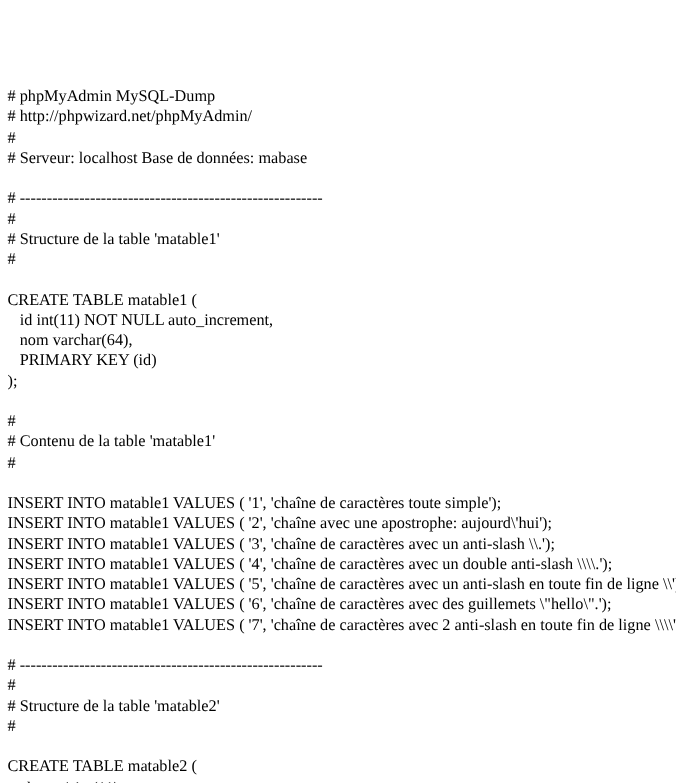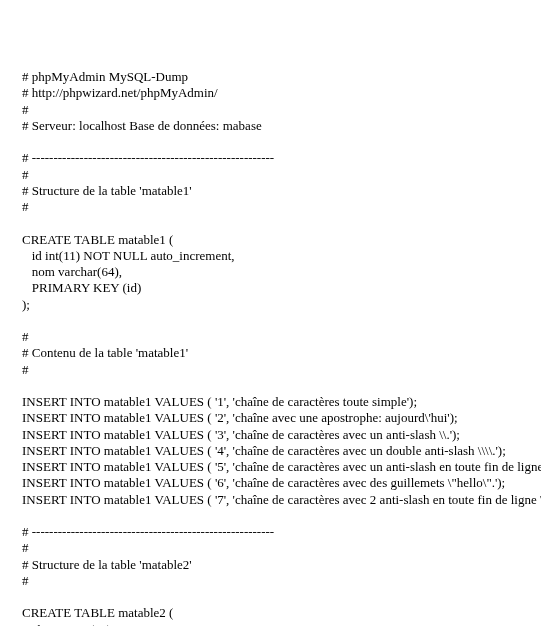--- a/index.html
+++ b/index.html
@@ -7,21 +7,21 @@
     padding: 4px 6px;
     background: #ffffff;
     font-family: "Times New Roman", Times, serif;
     font-size: 13px;
     line-height: 1.25;
     color: #000000;
     width: 541px;
     box-sizing: border-box;
     white-space: pre;
   }
-  .line { display: block; margin-left: 16px; }
+  .line { display: block; }
 </style>
 </head>
 <body>
 
 
 
 <div id="dump"><span class="line"># phpMyAdmin MySQL-Dump</span><span class="line"># http://phpwizard.net/phpMyAdmin/</span><span class="line">#</span><span class="line"># Serveur: localhost Base de données: mabase</span><span class="line">&nbsp;</span><span class="line"># --------------------------------------------------------</span><span class="line">#</span><span class="line"># Structure de la table 'matable1'</span><span class="line">#</span><span class="line">&nbsp;</span><span class="line">CREATE TABLE matable1 (</span><span class="line">   id int(11) NOT NULL auto_increment,</span><span class="line">   nom varchar(64),</span><span class="line">   PRIMARY KEY (id)</span><span class="line">);</span><span class="line">&nbsp;</span><span class="line">#</span><span class="line"># Contenu de la table 'matable1'</span><span class="line">#</span><span class="line">&nbsp;</span><span class="line">INSERT INTO matable1 VALUES ( '1', 'chaîne de caractères toute simple');</span><span class="line">INSERT INTO matable1 VALUES ( '2', 'chaîne avec une apostrophe: aujourd\'hui');</span><span class="line">INSERT INTO matable1 VALUES ( '3', 'chaîne de caractères avec un anti-slash \\.');</span><span class="line">INSERT INTO matable1 VALUES ( '4', 'chaîne de caractères avec un double anti-slash \\\\.');</span><span class="line">INSERT INTO matable1 VALUES ( '5', 'chaîne de caractères avec un anti-slash en toute fin de ligne \\');</span><span class="line">INSERT INTO matable1 VALUES ( '6', 'chaîne de caractères avec des guillemets \"hello\".');</span><span class="line">INSERT INTO matable1 VALUES ( '7', 'chaîne de caractères avec 2 anti-slash en toute fin de ligne \\\\');</span><span class="line">&nbsp;</span><span class="line"># --------------------------------------------------------</span><span class="line">#</span><span class="line"># Structure de la table 'matable2'</span><span class="line">#</span><span class="line">&nbsp;</span><span class="line">CREATE TABLE matable2 (</span><span class="line">   champ1 int(11),</span></div>
 
 
 

